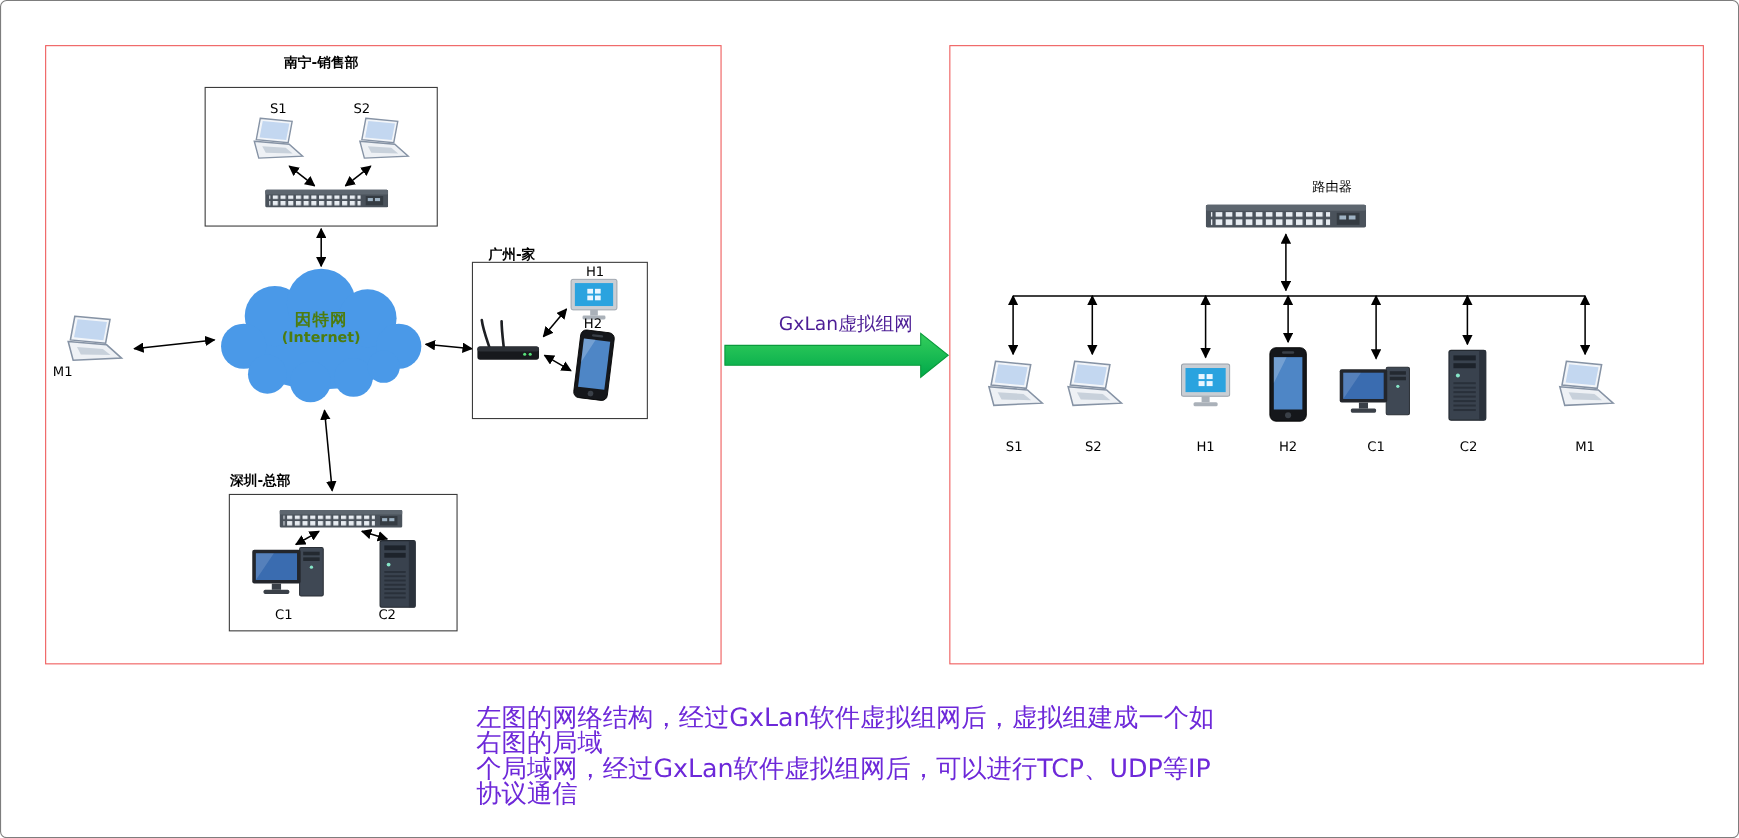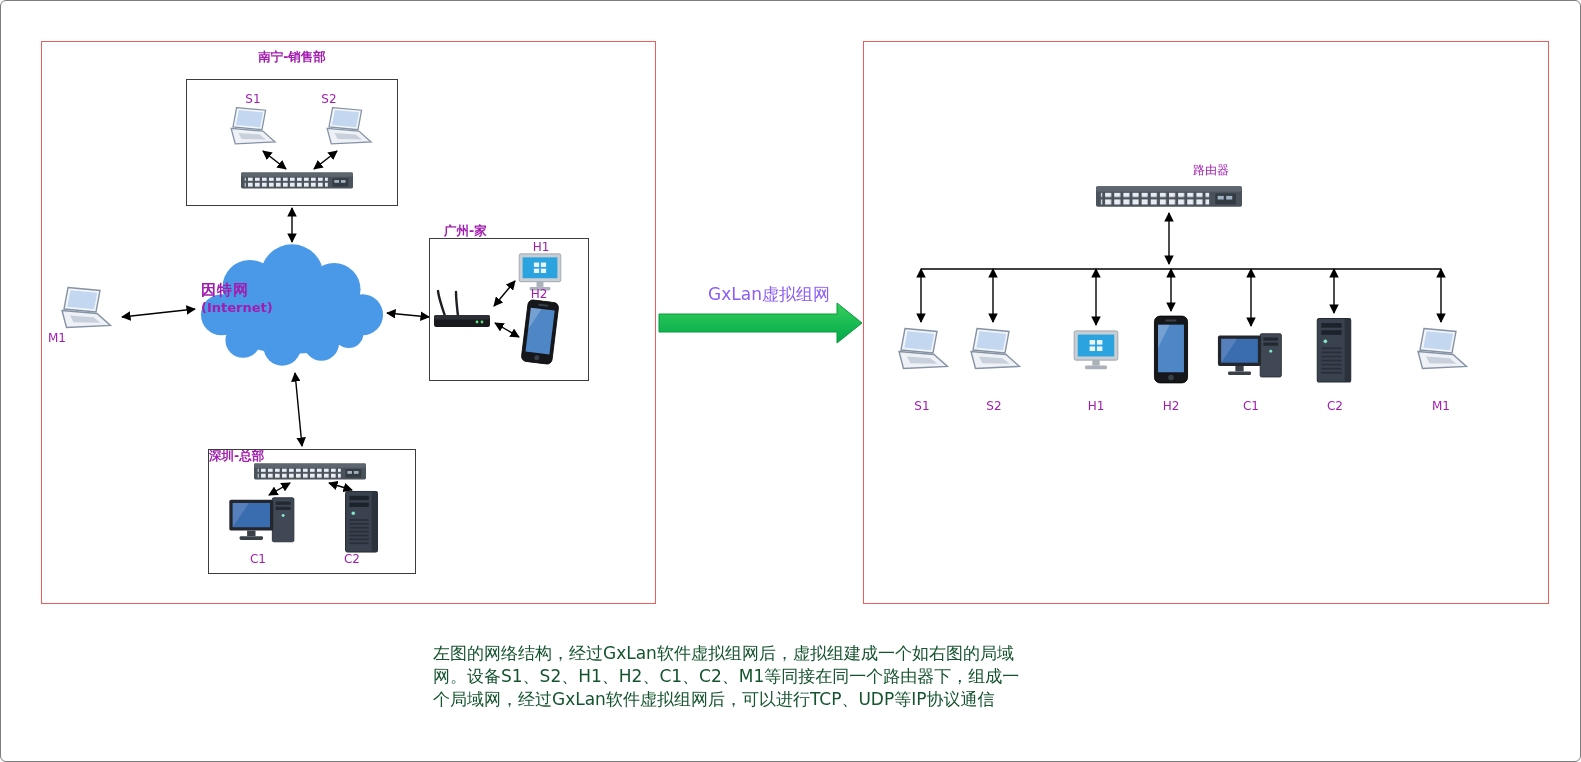--- a/index.html
+++ b/index.html
@@ -2,29 +2,29 @@
 <html><head>
 <meta charset="utf-8">
 <style>
   * { margin:0; padding:0; box-sizing:border-box; }
   body { background:#ffffff; font-family:"DejaVu Sans","Liberation Sans",sans-serif; }
   .canvas { position:relative; width:1581px; height:762px; background:#fff;
             border:1px solid #7d7d7d; border-radius:6px; overflow:hidden; }
   .wires { position:absolute; left:0; top:0; }
   .red-box { position:absolute; border:1px solid #ef5c5c; }
   .frame { position:absolute; border:1px solid #3c3c3c; background:transparent; }
-  .lbl { position:absolute; font-size:12px; color:#a21caf; text-align:center; white-space:nowrap; }
+  .lbl { position:absolute; font-size:12px; color:#000000; text-align:center; white-space:nowrap; }
   .lbl.bold { font-weight:bold; font-size:12.5px; }
   .lbl.left-align { text-align:right; }
   .dev { position:absolute; }
-  .cloud-text { position:absolute; color:#a21caf; font-weight:bold; line-height:18px; }
+  .cloud-text { position:absolute; color:#4d7c0f; text-align:center; font-weight:bold; line-height:18px; }
   .cloud-text .t1 { font-size:15px; letter-spacing:1px; }
   .cloud-text .t2 { font-size:13px; }
-  .gx-label { position:absolute; color:#8b5cf6; font-size:17px; text-align:center; white-space:nowrap; }
-  .caption { position:absolute; color:#14532d; font-size:17px; line-height:23px; }
+  .gx-label { position:absolute; color:#4c1d95; font-size:17px; text-align:center; white-space:nowrap; }
+  .caption { position:absolute; color:#6d28d9; font-size:23px; line-height:23px; }
 </style>
 </head>
 <body>
 
 <div class="canvas">
 
   <svg class="wires" width="1581" height="762" viewBox="0 0 1581 762">
     <defs>
       <marker id="ah" viewBox="0 0 10 10" refX="9" refY="5" markerWidth="6.8" markerHeight="6.8" orient="auto-start-reverse">
         <path d="M0 0 L10 5 L0 10 z" fill="#000"></path>
@@ -186,21 +186,21 @@
     </svg>
   <div class="lbl" style="left:526px;top:239px;width:28px">H1</div>
   <svg class="dev" style="left:517px;top:252px;width:44px;height:40px" viewBox="0 0 50 46">
       <use href="#sym-monitor"></use>
     </svg>
   <div class="lbl" style="left:524px;top:286px;width:28px">H2</div>
   <svg class="dev" style="left:522px;top:299px;width:34px;height:64px;transform:rotate(7deg)" viewBox="0 0 26 50">
       <use href="#sym-phone"></use>
     </svg>
 
-  <div class="lbl bold left-align" style="left:208px;top:447px">深圳-总部</div>
+  <div class="lbl bold left-align" style="left:208px;top:428px">深圳-总部</div>
   <div class="frame" style="left:207px;top:448px;width:208px;height:125px"></div>
   <svg class="dev" style="left:253px;top:461px;width:112px;height:19px" viewBox="0 0 120 20">
       <use href="#sym-switch"></use>
     </svg>
   <svg class="dev" style="left:226px;top:494px;width:72px;height:58px" viewBox="0 0 74 62">
       <use href="#sym-desktop"></use>
     </svg>
   <div class="lbl" style="left:243px;top:551px;width:28px">C1</div>
   <svg class="dev" style="left:341px;top:489px;width:40px;height:64px" viewBox="0 0 40 66">
       <use href="#sym-server"></use>
@@ -244,17 +244,16 @@
     </svg>
   <div class="lbl" style="left:1302px;top:398px;width:64px">C2</div>
 
   <svg class="dev" style="left:1408px;top:326px;width:64px;height:46px" viewBox="0 0 64 46">
       <use href="#sym-laptop"></use>
     </svg>
   <div class="lbl" style="left:1408px;top:398px;width:64px">M1</div>
 
   <div class="caption" style="left:432px;top:641px;width:690px">
     <div>左图的网络结构，经过GxLan软件虚拟组网后，虚拟组建成一个如右图的局域</div>
-    <div>网。设备S1、S2、H1、H2、C1、C2、M1等同接在同一个路由器下，组成一</div>
     <div>个局域网，经过GxLan软件虚拟组网后，可以进行TCP、UDP等IP协议通信</div>
   </div>
 
 </div>
 
 </body></html>

